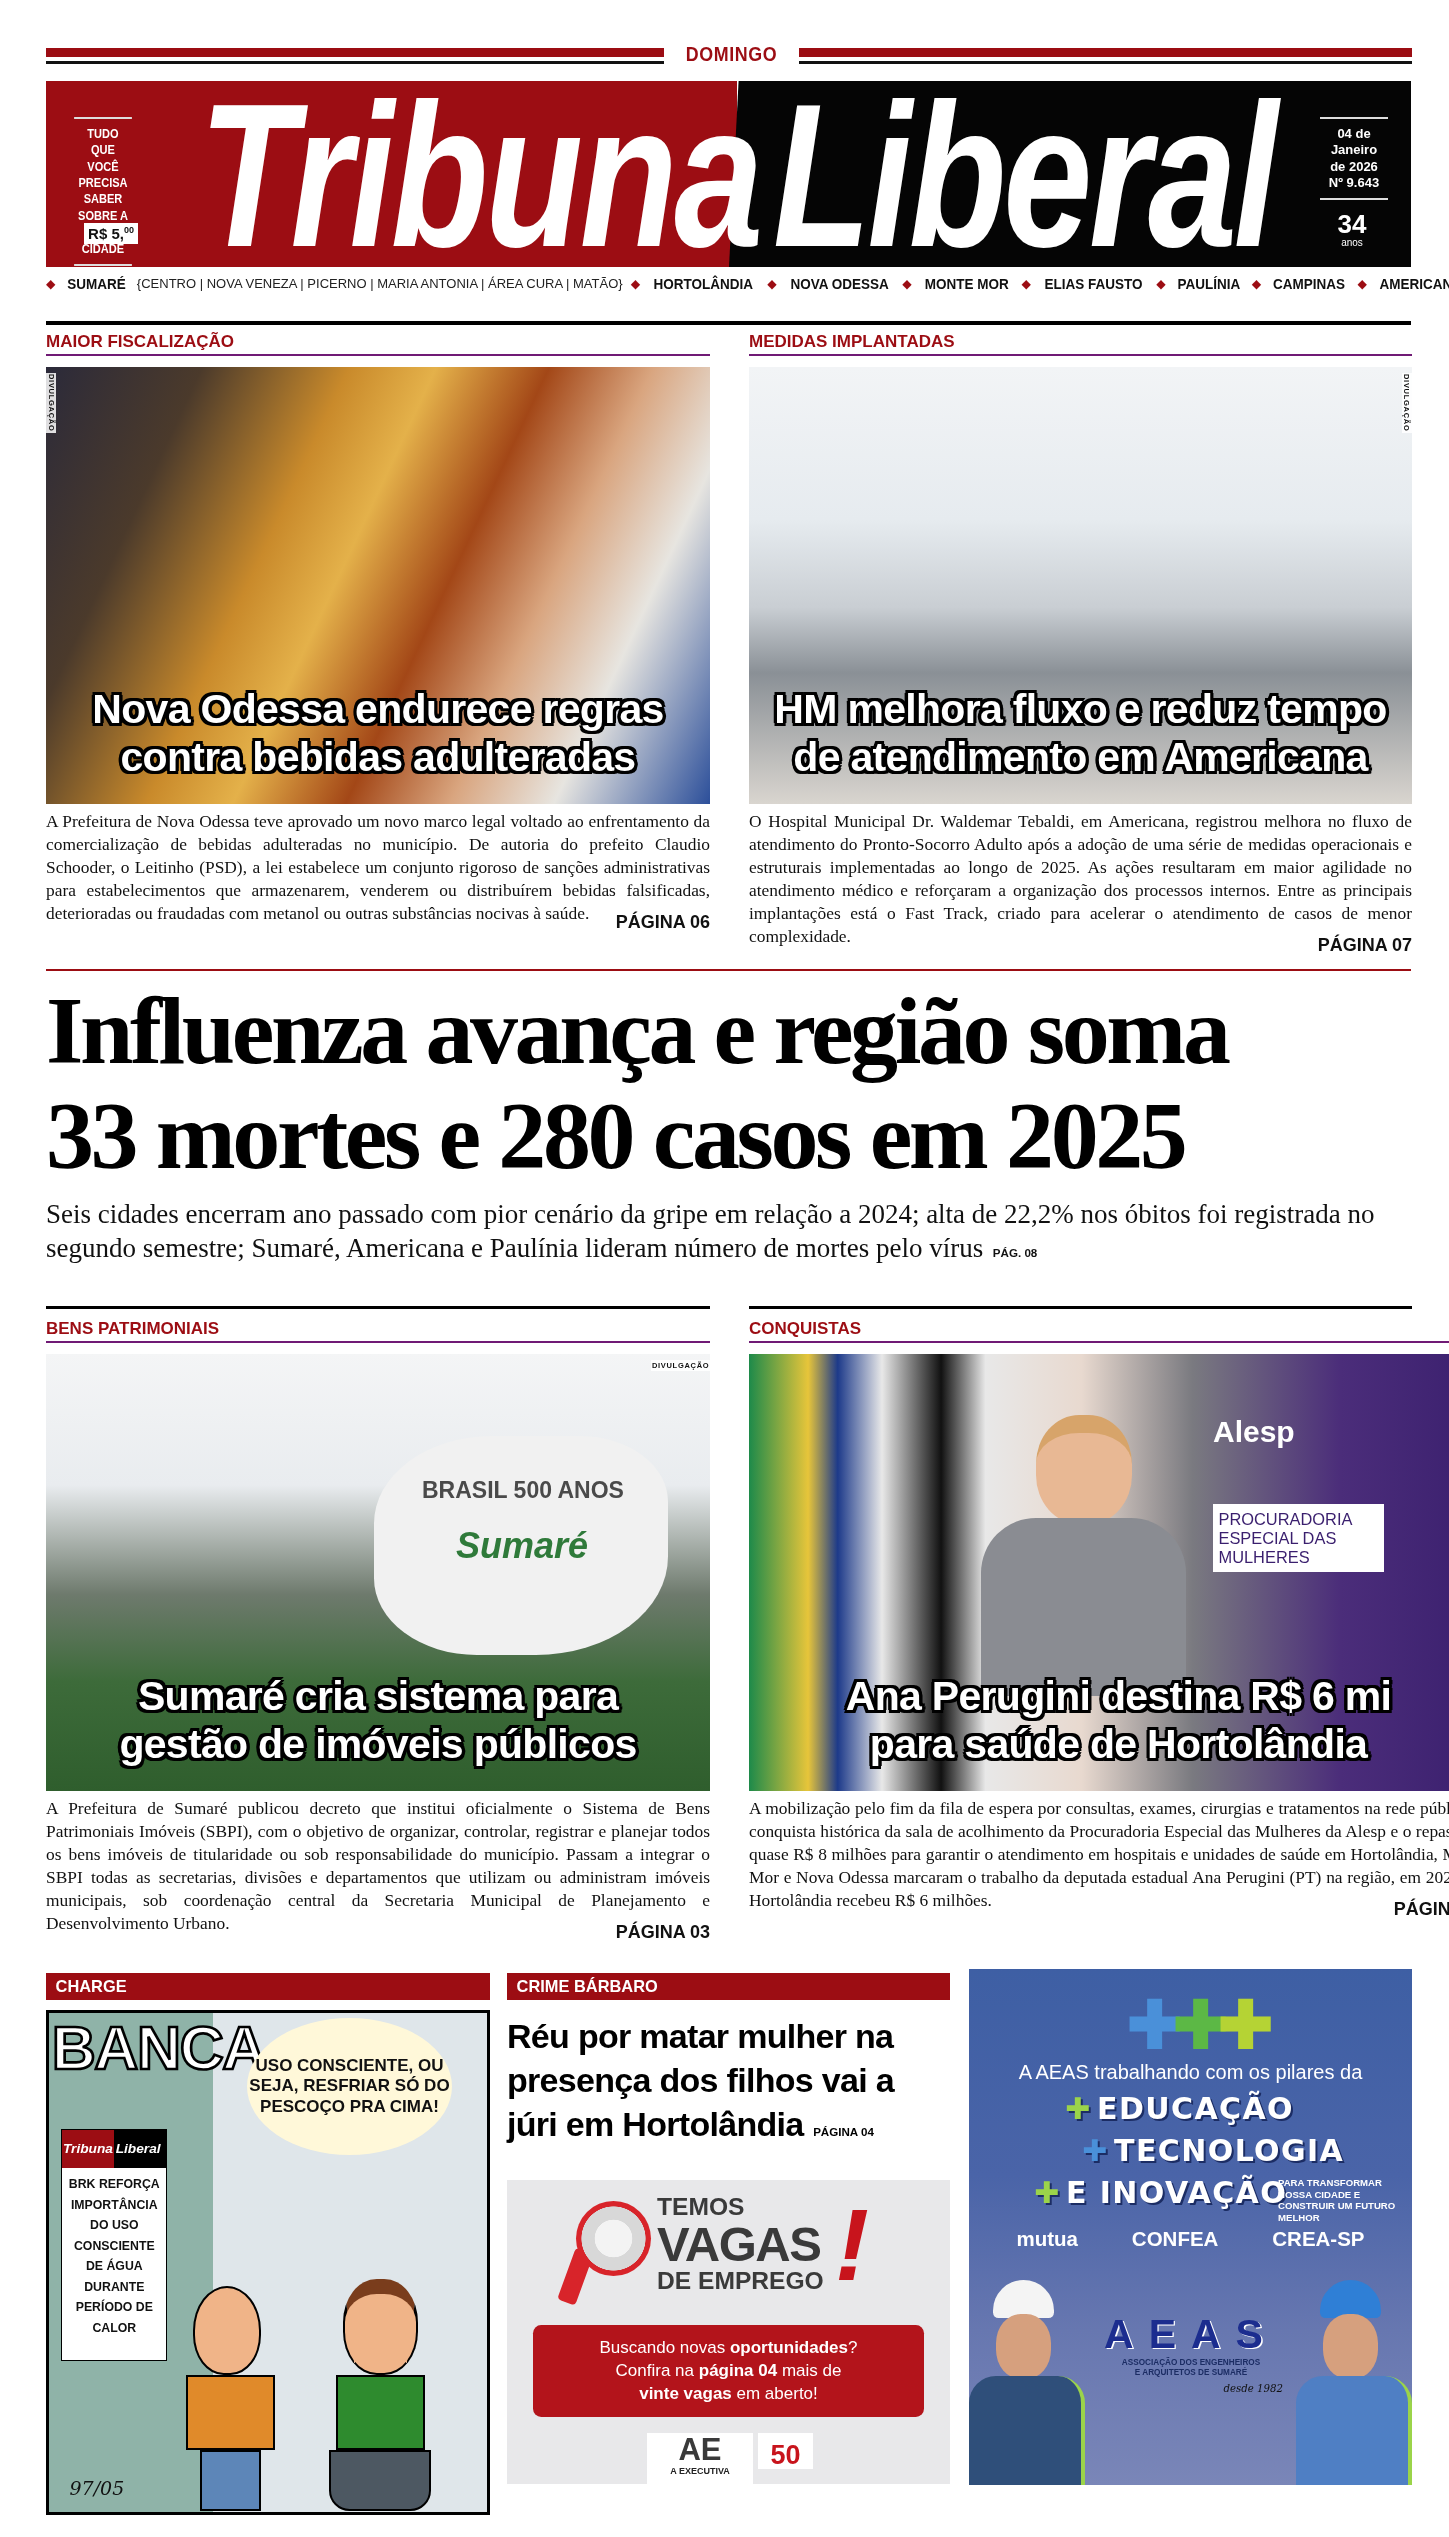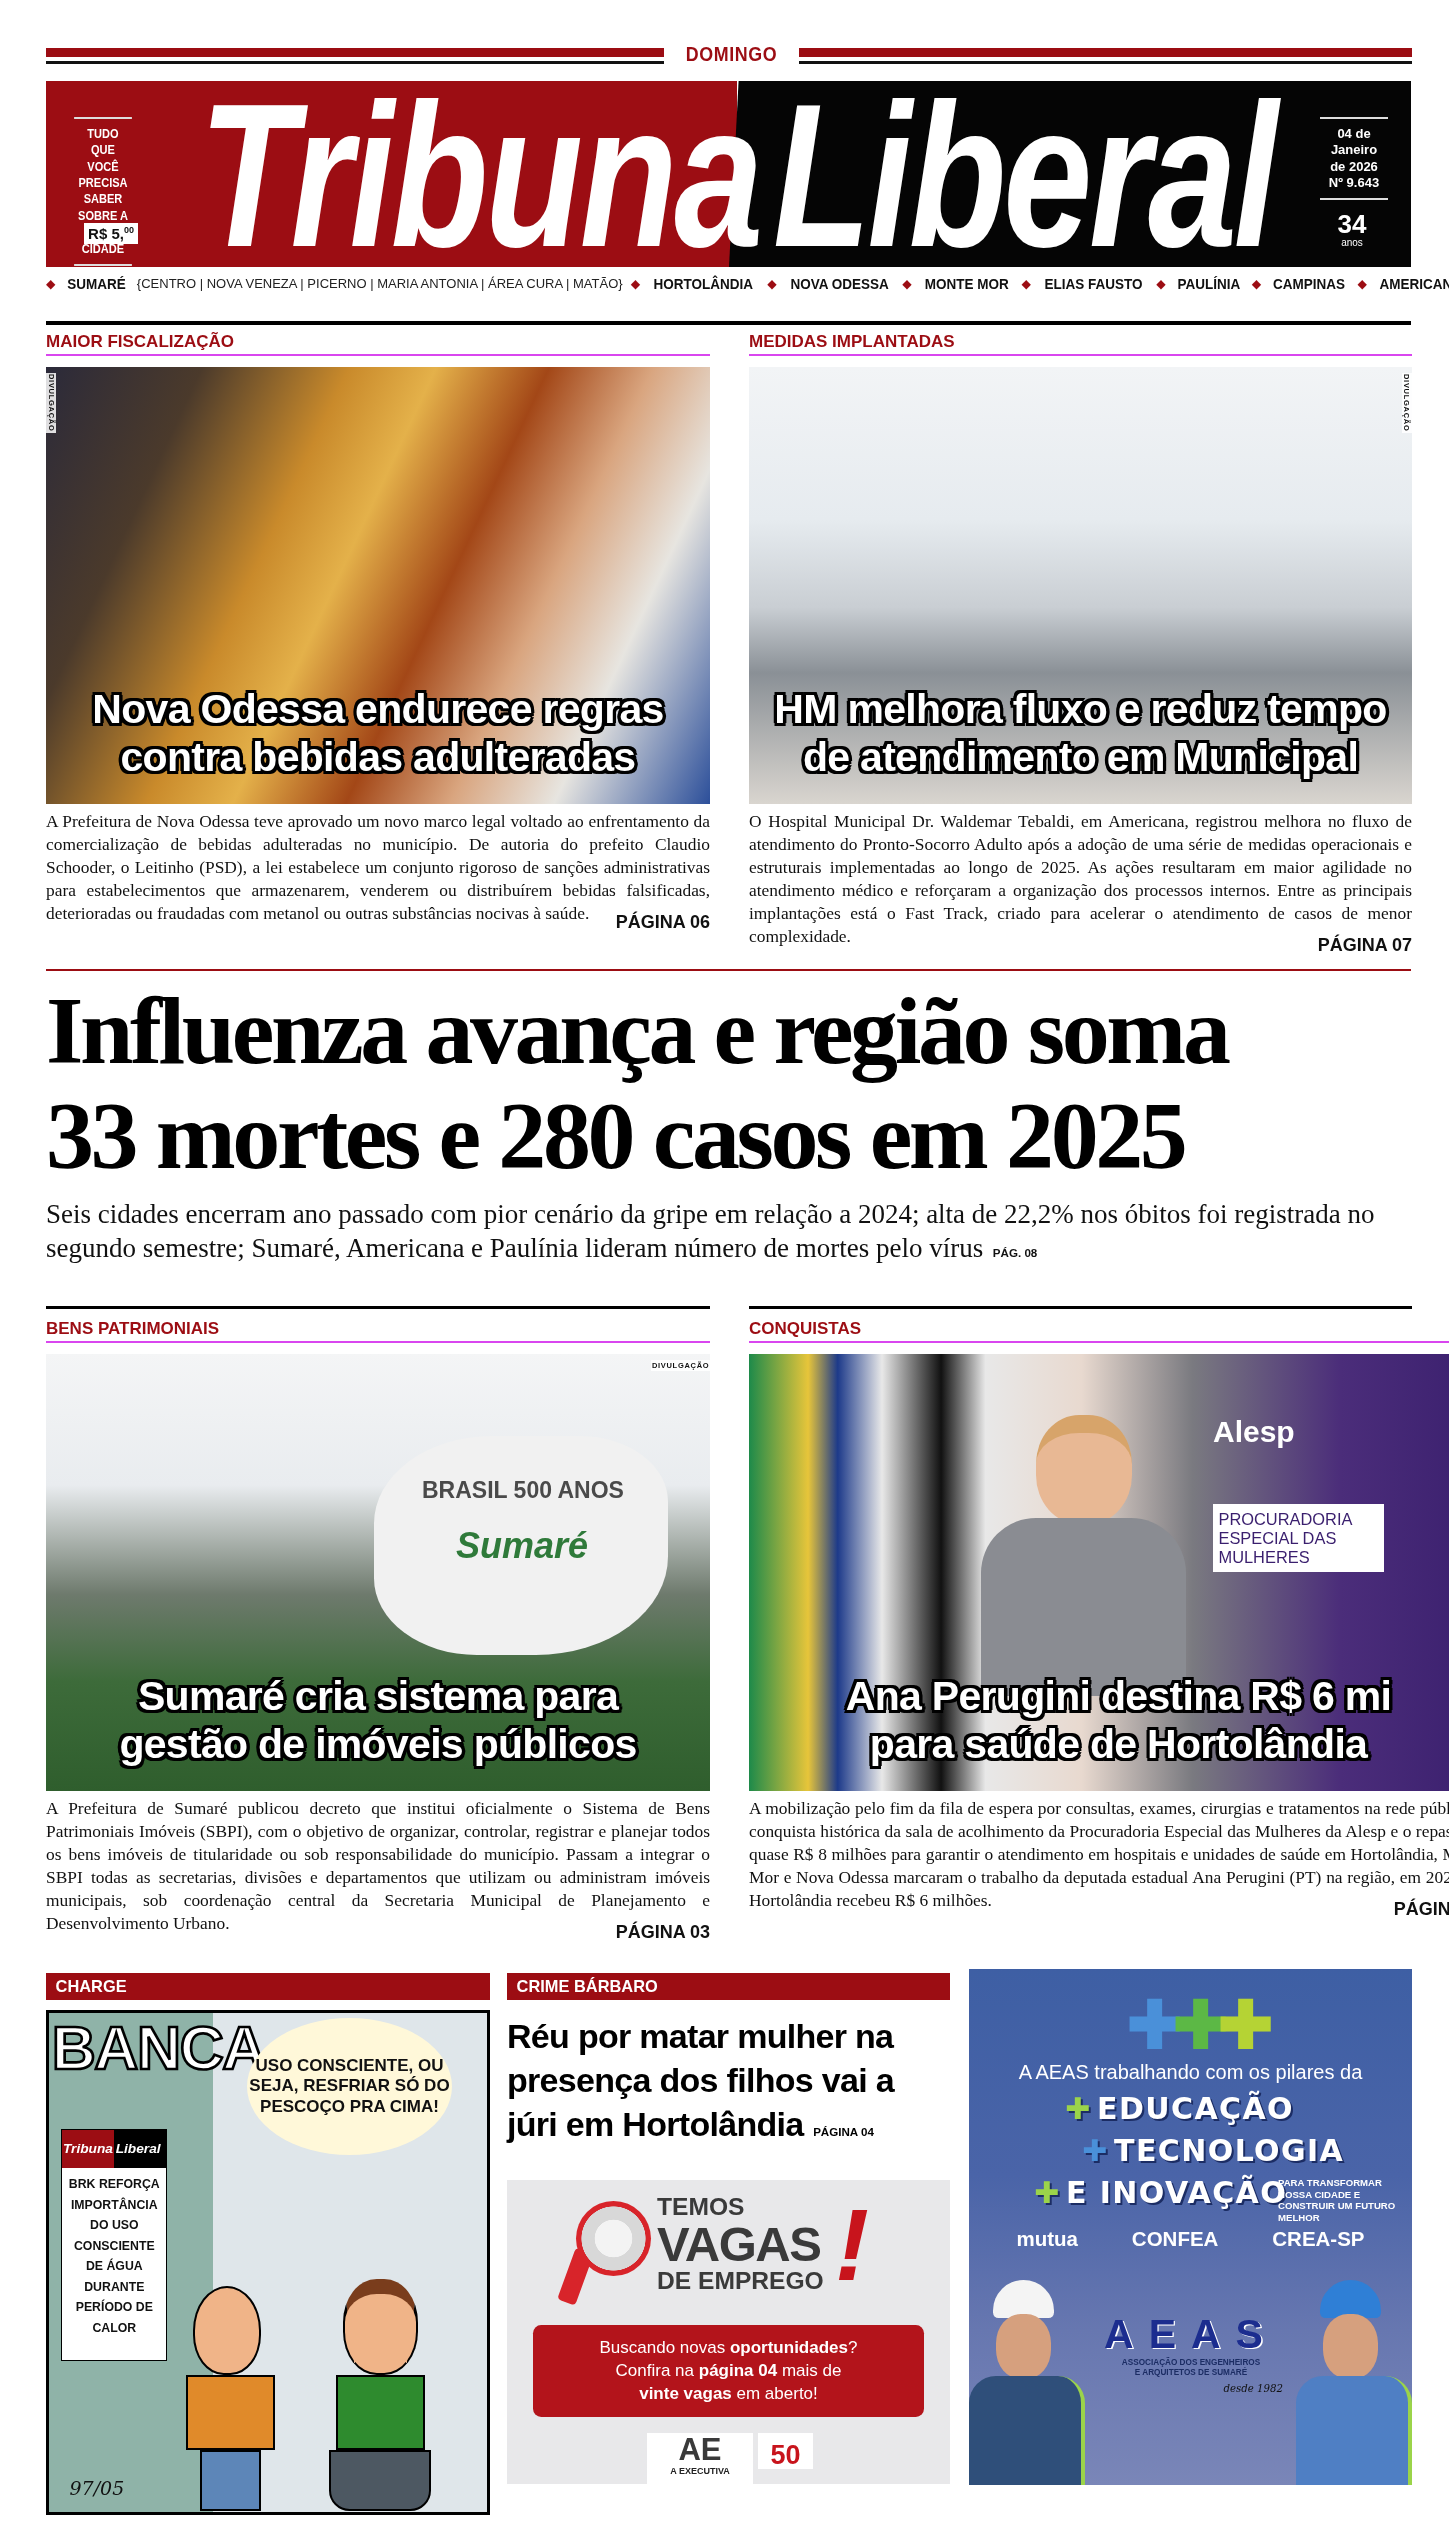--- a/index.html
+++ b/index.html
@@ -31,21 +31,21 @@
   .years .a { font-size: 10px; }
 
   .cities { position: absolute; left: 46px; top: 272px; width: 1365px; height: 23px; display: flex; align-items: center; gap: 8.2px; white-space: nowrap; font-size: 15px; }
   .cities .dia { color: #9c0d13; font-size: 12.3px; }
   .cities .city { font-weight: 700; transform: scaleX(0.9); }
   .cities .subs { color: #222; font-size: 13px; }
   .rule-thick { position: absolute; left: 46px; width: 1365px; height: 4.1px; background: #000; }
 
   
   .sec { position: absolute; }
-  .sec-label { font-weight: 700; font-size: 17px; color: #9c0d13; height: 29px; line-height: 30px; border-bottom: 2px solid #d946ef; transform-origin: left; }
+  .sec-label { font-weight: 700; font-size: 17px; color: #9c0d13; height: 29px; line-height: 30px; border-bottom: 2px solid #701a75; transform-origin: left; }
   .photo { position: relative; overflow: hidden; margin-top: 11px; }
   .photo .credit { position: absolute; top: 5.5px; font-size: 7.5px; font-weight: 700; color: #111; background: rgba(255,255,255,0.85); writing-mode: vertical-rl; padding: 1.4px 0.7px; letter-spacing: 0.7px; }
   .photo .overlay { position: absolute; left: 0; right: 0; bottom: 23px; text-align: center; color: #fff; font-weight: 700; font-size: 41px; line-height: 48px; letter-spacing: -0.7px;
      text-shadow: -2.7px -2.7px 0 #000, 2.7px -2.7px 0 #000, -2.7px 2.7px 0 #000, 2.7px 2.7px 0 #000, 0 3.4px 0 #000, 3.4px 0 0 #000, -3.4px 0 0 #000, 0 -3.4px 0 #000; }
   .body-text { font-family: "Liberation Serif", serif; font-size: 17.4px; line-height: 23px; color: #111; margin-top: 5.5px; text-align: justify; }
   .page-ref { float: right; font-family: "Liberation Sans", sans-serif; font-weight: 700; font-size: 18px; margin-top: 9px; }
 
   
   .scene-drinks { background: linear-gradient(115deg, #2b2a3a 0%, #4b3a2b 18%, #c98a2b 35%, #e4b14a 45%, #a34717 58%, #d9a57f 70%, #e7e5e0 82%, #2c4f9a 100%); }
   .scene-hospital { background: linear-gradient(180deg, #f2f4f6 0%, #e6ebef 35%, #c9ced3 55%, #8a9096 70%, #d9d5cf 100%); }
@@ -179,21 +179,21 @@
     <span class="page-ref">PÁGINA 06</span>
   </div>
 </div>
 
 <div class="sec" style="left:749px; top:327px; width:663px;">
   <div class="sec-label">MEDIDAS IMPLANTADAS</div>
   <div class="photo scene-hospital" style="height:437px;">
     <div class="credit" style="right:0;">DIVULGAÇÃO</div>
     <div class="overlay">
       <div>HM melhora fluxo e reduz tempo</div>
-      <div>de atendimento em Municipal</div>
+      <div>de atendimento em Americana</div>
     </div>
   </div>
   <div class="body-text">
     <span>O Hospital Municipal Dr. Waldemar Tebaldi, em Americana, registrou melhora no fluxo de atendimento do Pronto-Socorro Adulto após a adoção de uma série de medidas operacionais e estruturais implementadas ao longo de 2025. As ações resultaram em maior agilidade no atendimento médico e reforçaram a organização dos processos internos. Entre as principais implantações está o Fast Track, criado para acelerar o atendimento de casos de menor complexidade.</span>
     <span class="page-ref">PÁGINA 07</span>
   </div>
 </div>
 
 <div class="headline-rule"></div>
 <div class="headline">

